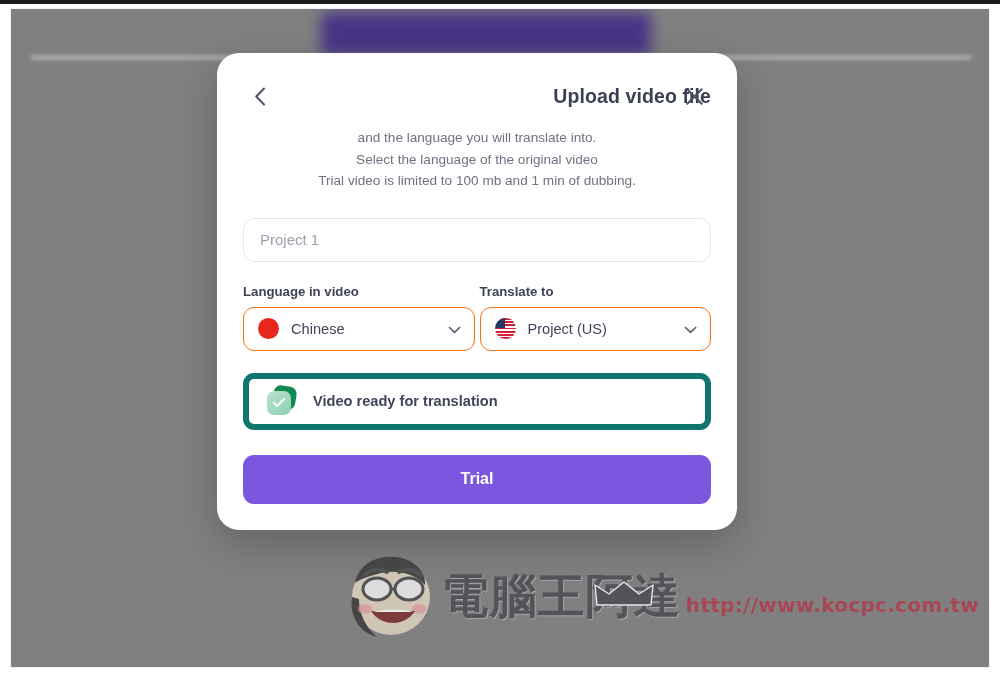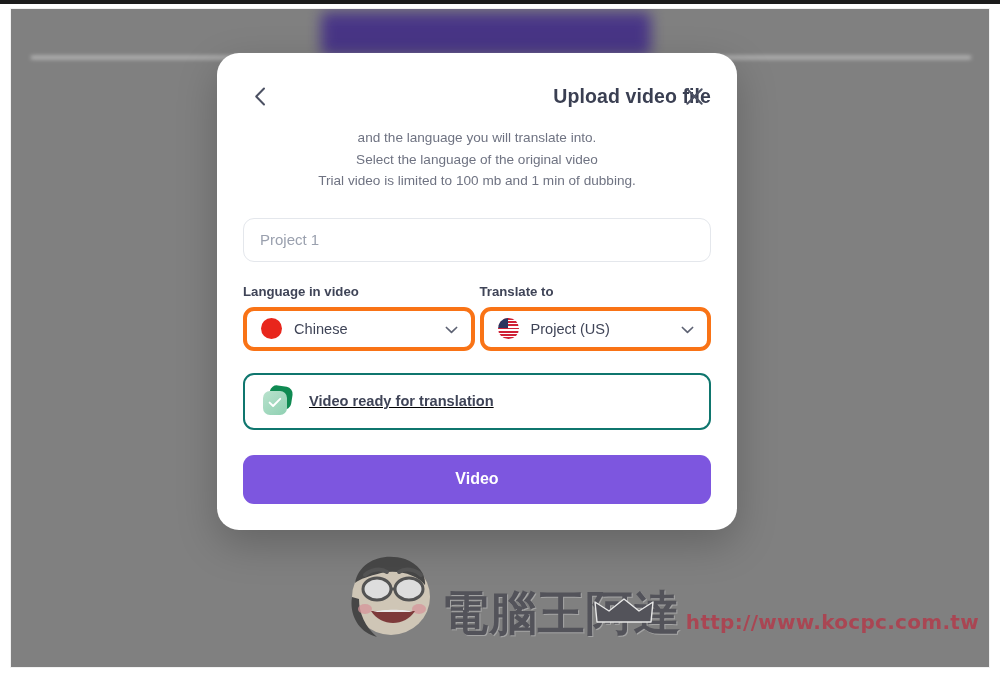--- a/index.html
+++ b/index.html
@@ -129,21 +129,21 @@
   .lang-row {
     display: flex;
     gap: 5px;
     margin-top: 22px;
   }
   .lang-col { flex: 1; min-width: 0; }
 
   .select {
     position: relative;
     height: 44px;
-    border: 4px solid #f97316;
+    border: 1px solid #f97316;
     border-radius: 11px;
     background: #fff;
     display: flex;
     align-items: center;
     padding: 0 14px;
     cursor: pointer;
   }
   .select .flag { flex: 0 0 auto; margin-right: 12px; }
   .select .val {
     font-size: 14.6px;
@@ -174,27 +174,26 @@
   .flag-us .canton {
     position: absolute; left: 0; top: 0;
     width: 10px; height: 9.5px;
     background: #2a3560;
   }
 
   
   .status-card {
     margin-top: 22px;
     height: 57px;
-    border: 2px solid #0f766e;
+    border: 6px solid #0f766e;
     border-radius: 11px;
     display: flex;
     align-items: center;
     padding: 0 17px;
     background: #fff;
-    text-decoration: underline;
   }
   .status-text {
     font-size: 14.6px;
     font-weight: bold;
     color: #3f4457;
     margin-left: 16px;
   }
   .vid-icon { position: relative; width: 31px; height: 31px; flex: 0 0 auto; }
   .vid-icon .back {
     position: absolute; left: 7px; top: 0;
@@ -223,21 +222,21 @@
     font-size: 16px;
     font-weight: bold;
     cursor: pointer;
   }
 
   
   .watermark {
     position: absolute;
     right: 10px; bottom: 28px;
     display: flex;
-    align-items: flex-end;
+    align-items: center;
     opacity: .82;
     pointer-events: none;
   }
   .wm-face { width: 92px; height: 86px; flex: 0 0 auto; }
   .wm-right { margin-left: 2px; }
   .wm-title {
     font-family: "DejaVu Sans", sans-serif;
     font-size: 47px;
     font-weight: bold;
     color: #4a4a52;
@@ -348,21 +347,21 @@
           <span class="back"></span>
           <span class="front">
             <svg width="14" height="11" viewBox="0 0 14 11" fill="none">
               <path d="M1.6 5.6 L5.1 9 L12.2 1.8" stroke="#ffffff" stroke-width="1.9" stroke-linecap="round" stroke-linejoin="round"></path>
             </svg>
           </span>
         </span>
         <span class="status-text">Video ready for translation</span>
       </div>
 
-      <button class="primary-btn">Video</button>
+      <button class="primary-btn">Trial</button>
 
     </div>
 
     <div class="watermark">
 
       <span class="wm-face">
         <svg width="92" height="86" viewBox="0 0 92 86" fill="none">
           <ellipse cx="44" cy="44" rx="39" ry="38" fill="#e8dcc8" opacity=".92"></ellipse>
           <path d="M8 30 C12 8 36 -1 58 6 C72 11 79 22 78 32 C70 22 52 16 34 20 C22 23 13 26 8 30 Z" fill="#3a3a3a"></path>
           <path d="M5 44 C2 62 12 80 30 84 C18 74 12 60 12 46 Z" fill="#3a3a3a"></path>

